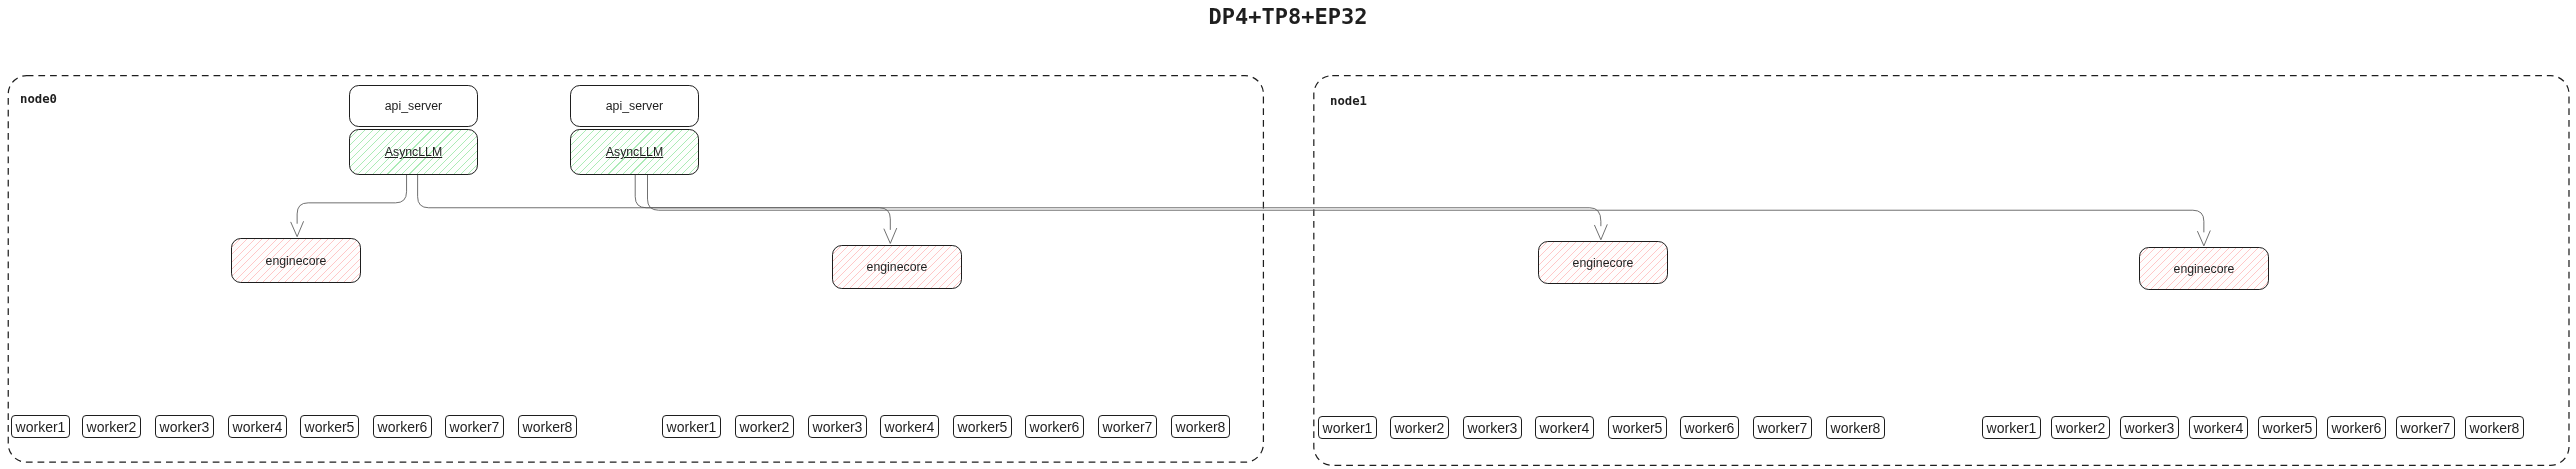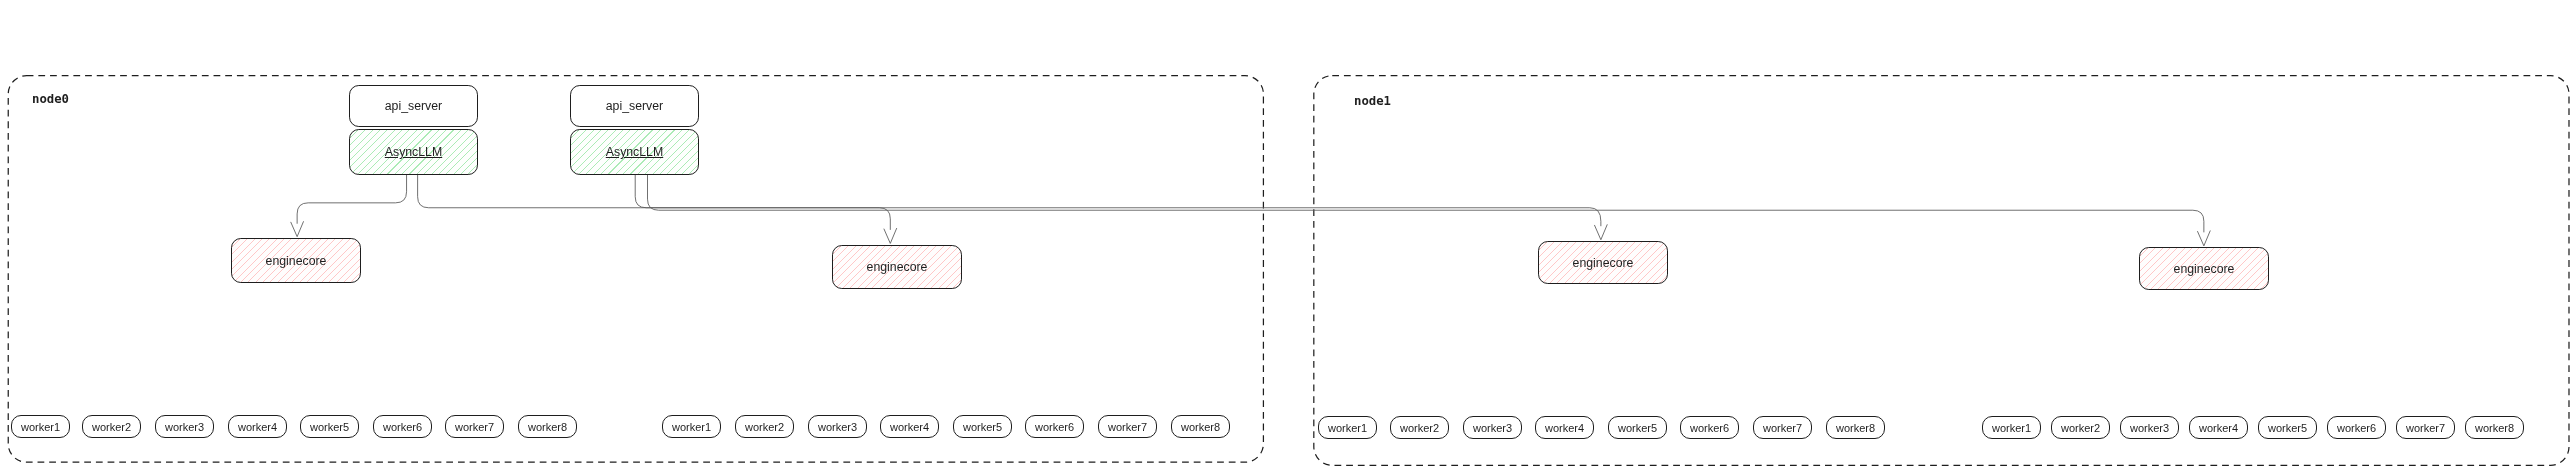--- a/index.html
+++ b/index.html
@@ -14,23 +14,23 @@
   .box{position:absolute;box-sizing:border-box;border:1.5px solid #1e1e1e;
        border-radius:9.8px;background:#ffffff;display:flex;align-items:center;
        justify-content:center;font-size:12.3px;color:#1e1e1e;}
   .llm{background-color:#fdfffd;
        background-image:repeating-linear-gradient(135deg,
          rgba(105,219,124,0.55) 0 0.8px, transparent 0.8px 5.2px);text-decoration:underline;}
   .ec{background-color:#fffdfd;
       background-image:repeating-linear-gradient(135deg,
         rgba(255,135,135,0.45) 0 0.7px, transparent 0.7px 5.2px);}
   .worker{position:absolute;box-sizing:border-box;width:59px;height:23.4px;
-          border:1.2px solid #1e1e1e;border-radius:10px;background:#fff;
+          border:1.2px solid #1e1e1e;border-radius:4px;background:#fff;
           display:flex;align-items:center;justify-content:center;
-          font-size:11px;color:#1e1e1e;}
+          font-size:14px;color:#1e1e1e;}
   svg{position:absolute;top:0;left:0;}
   .conn{fill:none;stroke:#595959;stroke-width:1.4px;}
   .nodeRect{fill:none;stroke:#1e1e1e;stroke-width:2px;stroke-dasharray:11 8;}
 </style>
 </head>
 <body>
 
 <div id="canvas">
 
   <svg width="2576" height="469" viewBox="0 0 4188 763">
@@ -43,23 +43,24 @@
     <path class="conn" d="M678 284 V320 Q678 338 696 338 H1429 Q1447 338 1447 356 V374"></path>
     <path class="conn" d="M1436.5 372 L1447 396 L1457.5 371"></path>
 
     <path class="conn" d="M1032 284 V320 Q1032 338 1050 338 H2585 Q2603 338 2603 360 V368"></path>
     <path class="conn" d="M2592.5 366 L2603 390 L2613.5 365"></path>
 
     <path class="conn" d="M1052 284 V324 Q1052 342 1070 342 H3566 Q3584 342 3584 360 V378"></path>
     <path class="conn" d="M3573.5 376 L3584 400 L3594.5 375"></path>
   </svg>
 
+  <div class="title">DP4+TP8+EP32</div>
 
-  <div class="node-label" style="left:32px;top:92px;">node0</div>
-  <div class="node-label" style="left:1330px;top:94px;margin-left:24px;">node1</div>
+  <div class="node-label" style="left:20px;top:92px;">node0</div>
+  <div class="node-label" style="left:1330px;top:94px;">node1</div>
 
   <div class="box" style="left:349px;top:85px;width:129px;height:42px;">api_server</div>
   <div class="box llm" style="left:349px;top:129px;width:129px;height:46px;">AsyncLLM</div>
 
   <div class="box" style="left:570px;top:85px;width:129px;height:42px;">api_server</div>
   <div class="box llm" style="left:570px;top:129px;width:129px;height:46px;">AsyncLLM</div>
 
   <div class="box ec" style="left:231px;top:238px;width:130px;height:45px;">enginecore</div>
   <div class="box ec" style="left:832px;top:245px;width:130px;height:44px;">enginecore</div>
   <div class="box ec" style="left:1538px;top:241px;width:130px;height:43px;">enginecore</div>

